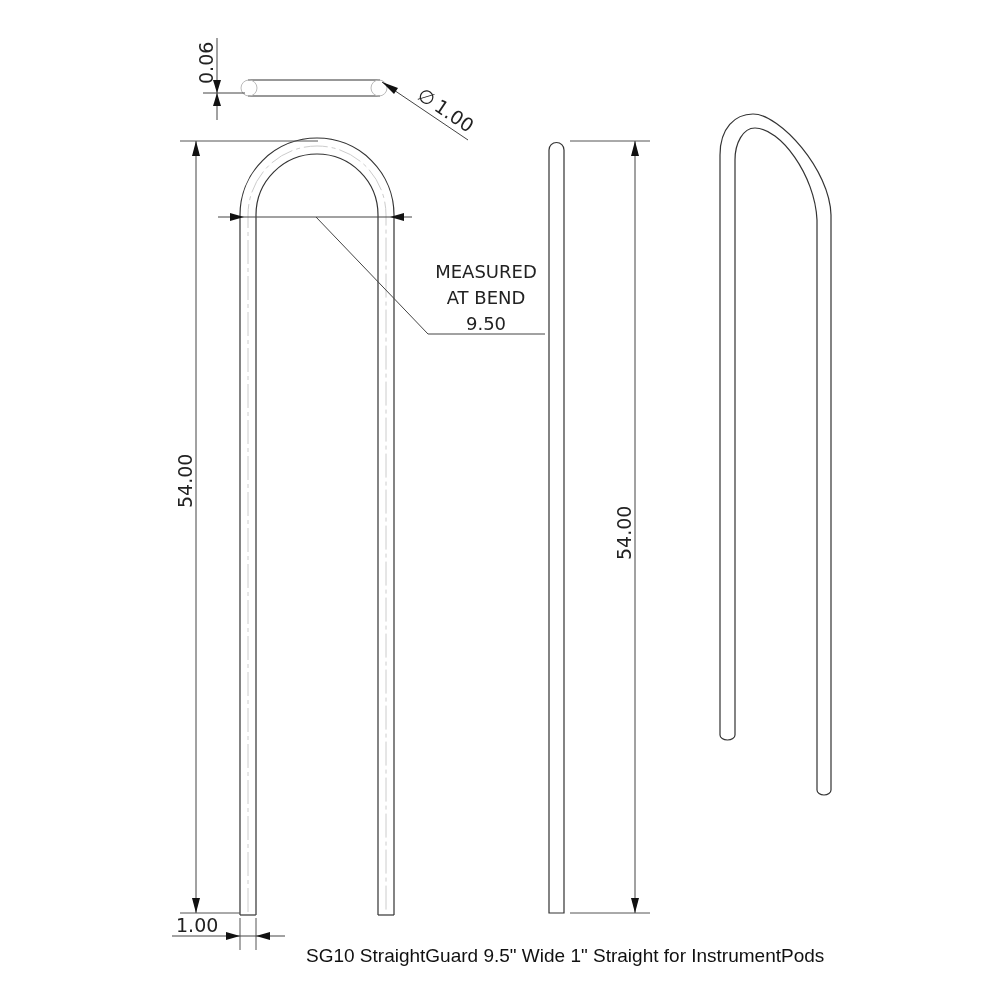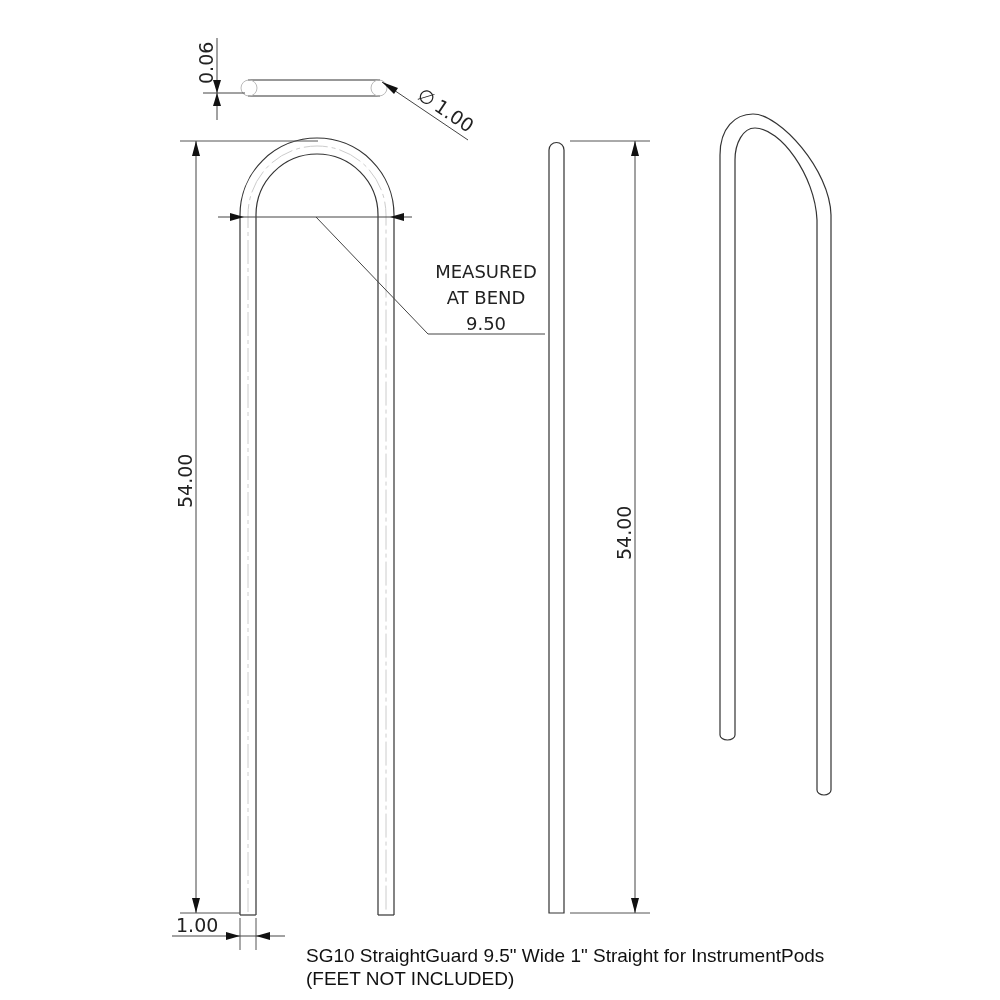--- a/index.html
+++ b/index.html
@@ -106,14 +106,13 @@
 
     <path d="M735,735 L735,160 C735,143 743,128 755,128 C780,128 815,175 817,220 L817,790" fill="none" stroke="#333" stroke-width="1.2"></path>
 
     <path d="M720,735 A7.5,5 0 0 0 735,735" fill="none" stroke="#333" stroke-width="1.2"></path>
     <path d="M817,790 A7,5 0 0 0 831,790" fill="none" stroke="#333" stroke-width="1.2"></path>
   </g>
 </svg>
 
 <div class="caption">
   <div>SG10 StraightGuard 9.5" Wide 1" Straight for InstrumentPods</div>
-  <div>(FEET NOT INCLUDED)</div>
 </div>
 
 </body></html>

